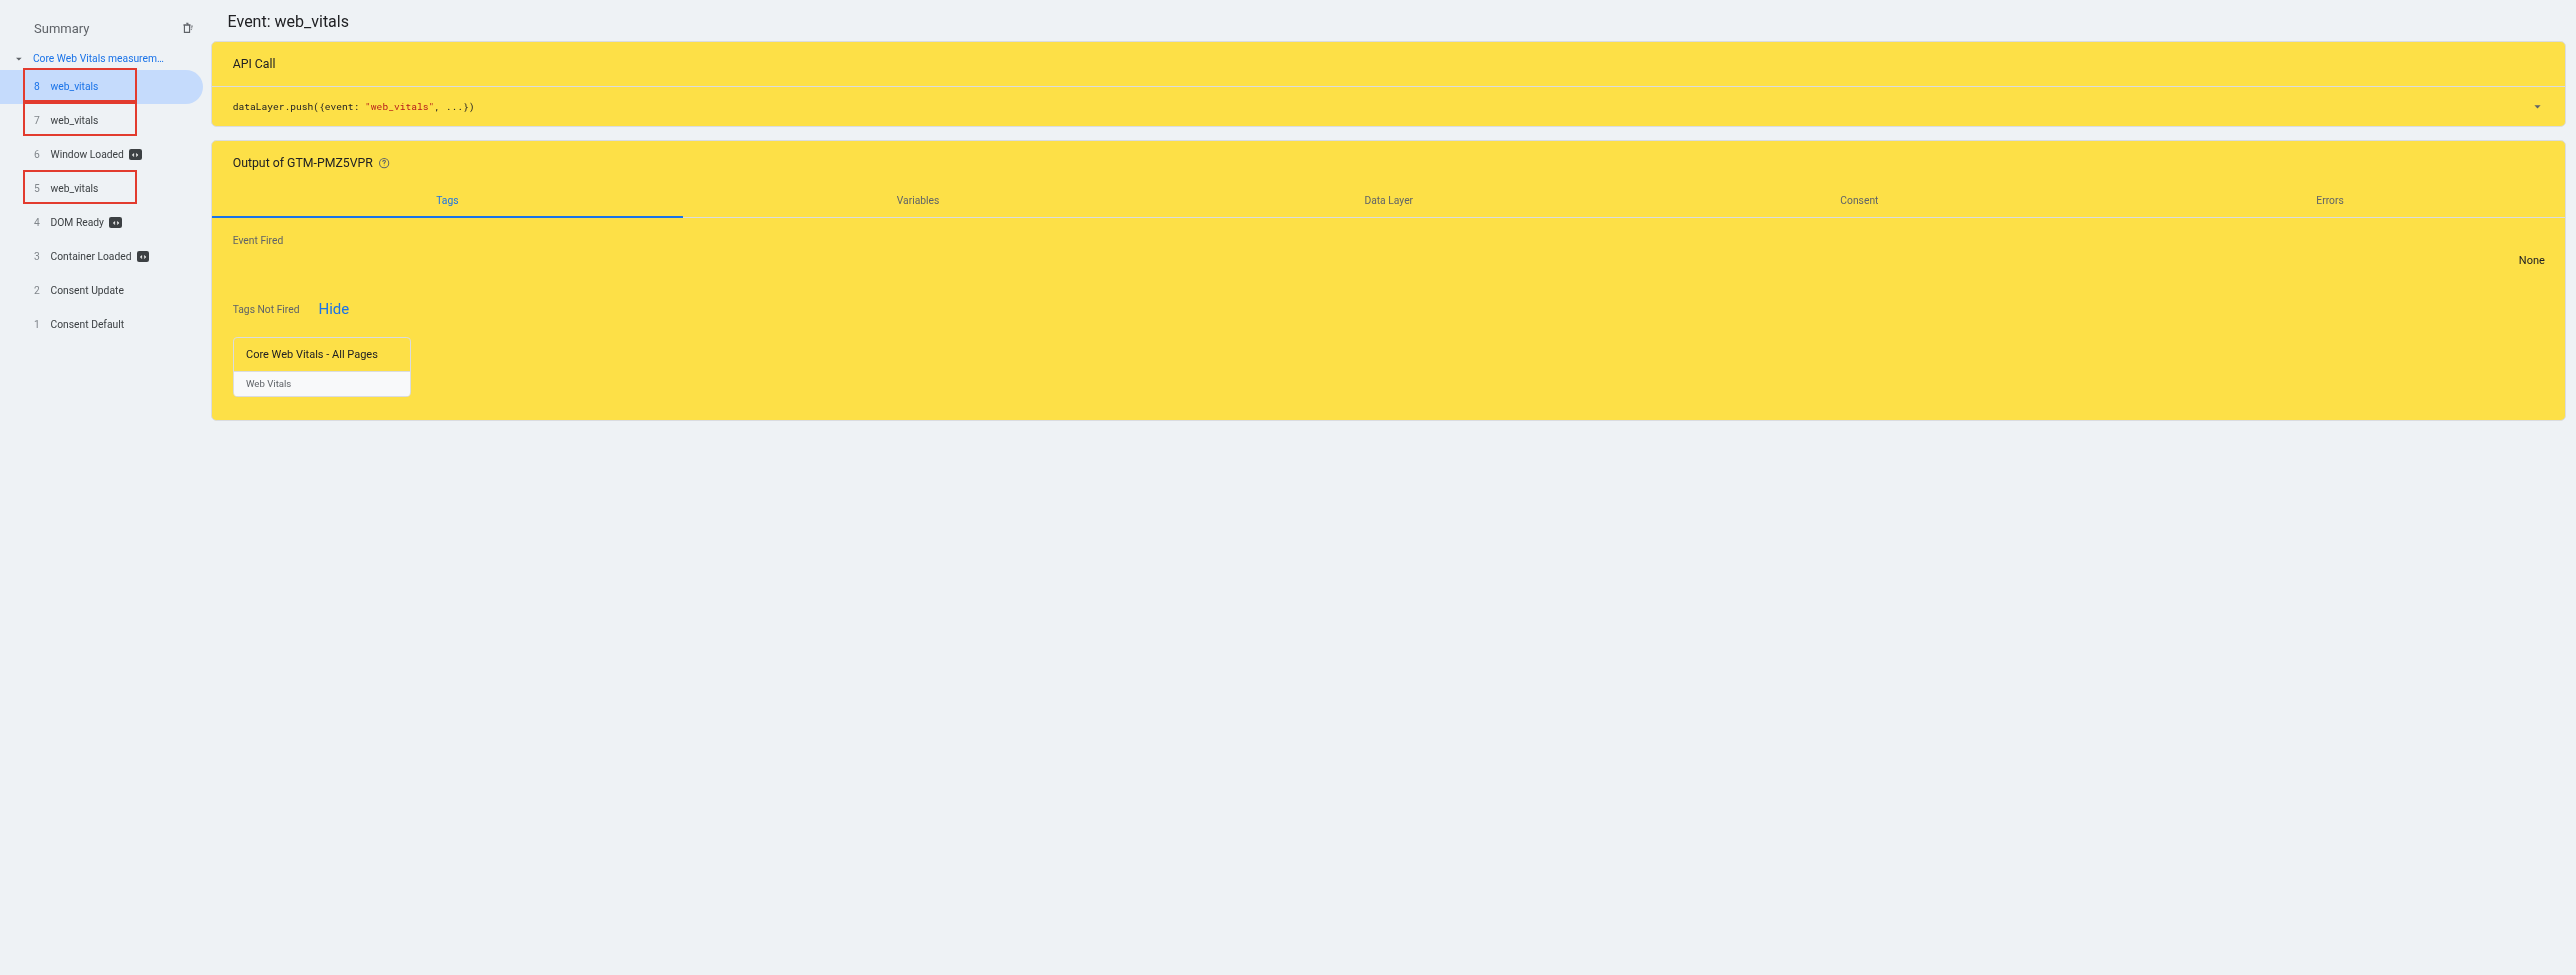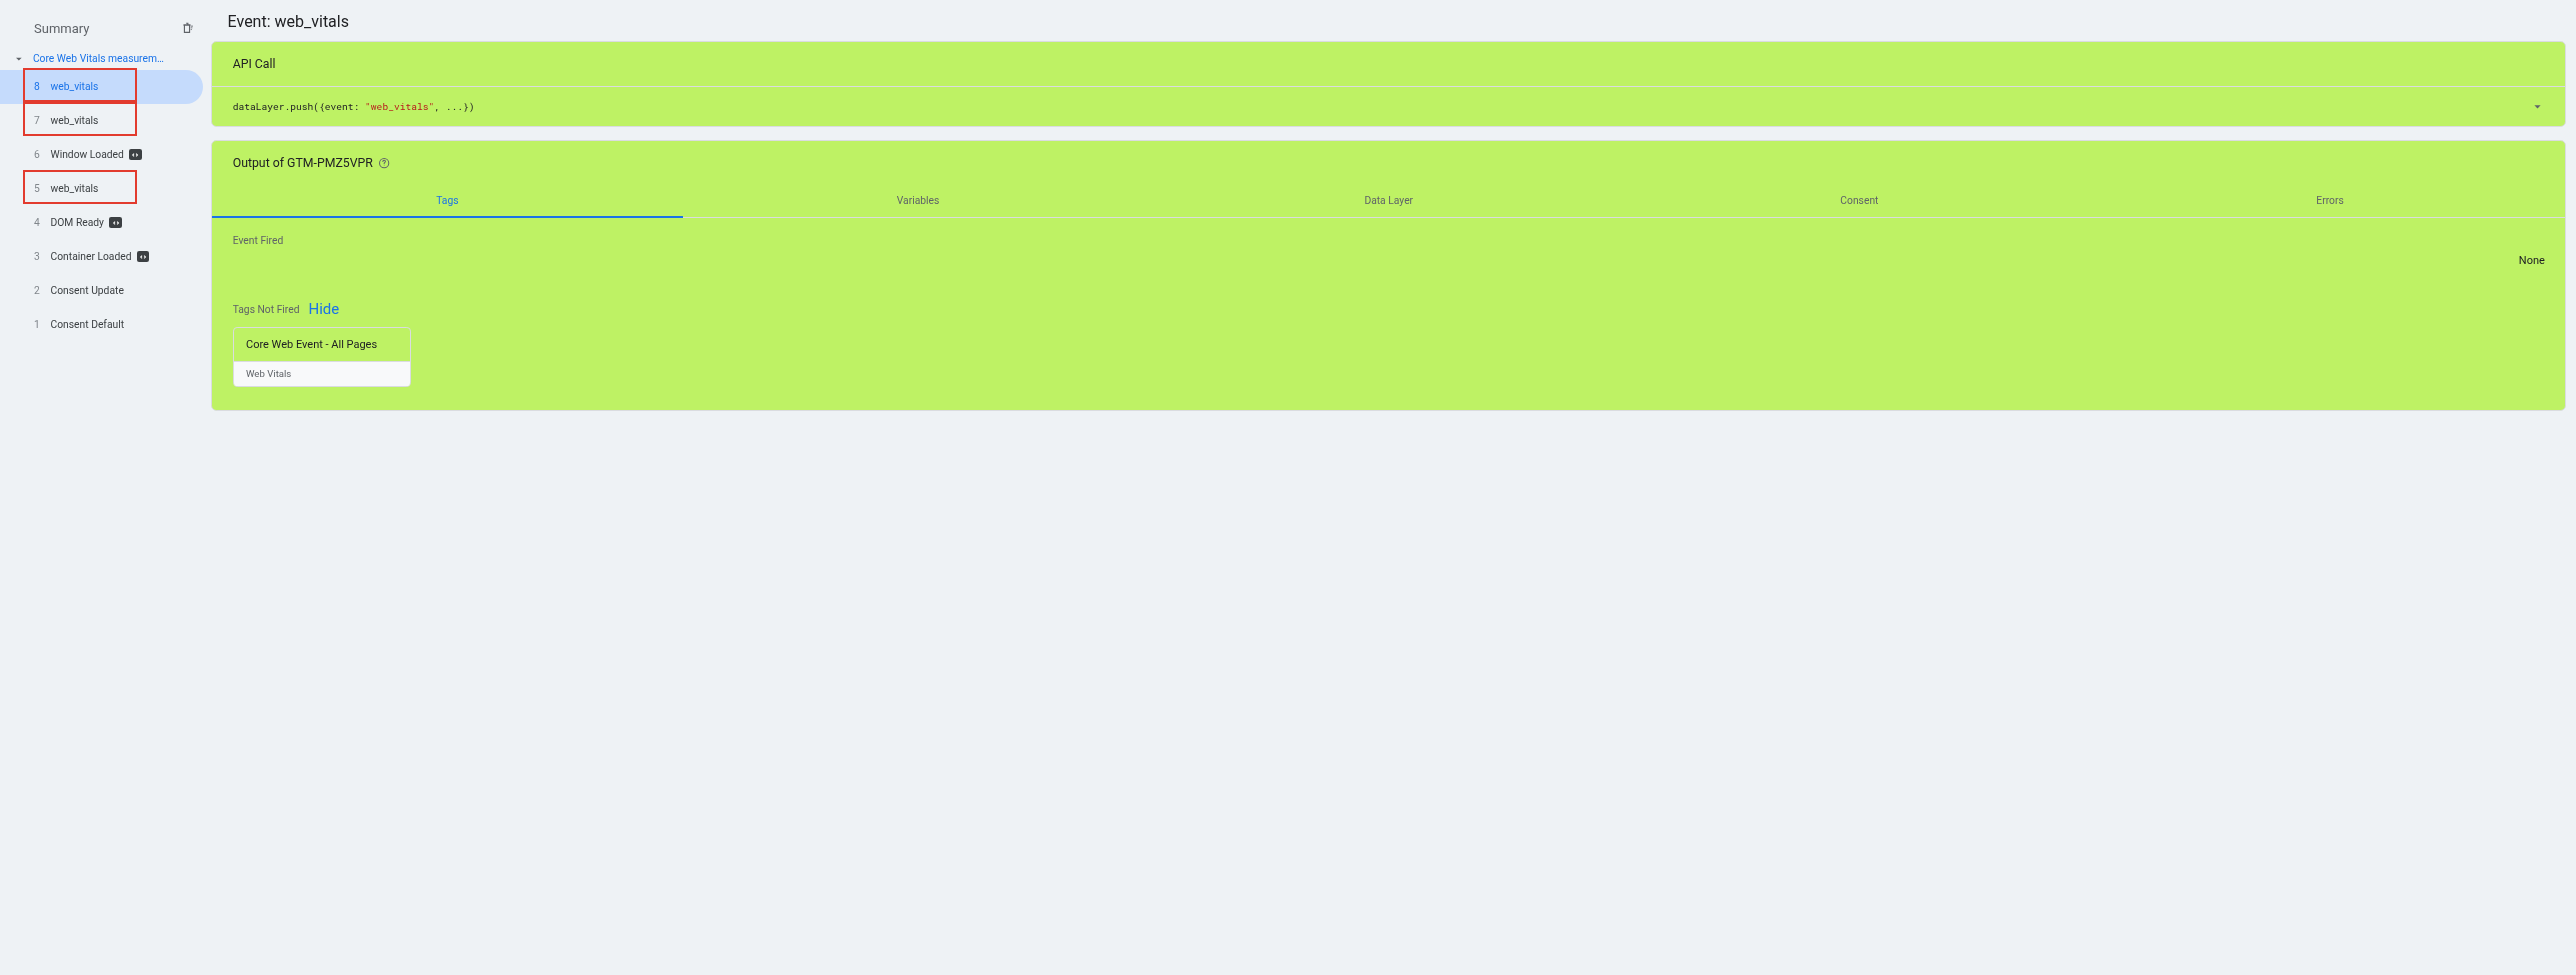--- a/index.html
+++ b/index.html
@@ -102,21 +102,21 @@
     padding: 9.6px 9.6px 9.6px 4.1px;
     min-width: 0;
   }
   .page-title {
     font-size: 16px;
     color: #202124;
     padding: 2.7px 0 9.6px 16.5px;
     font-weight: 400;
   }
   .card {
-    background: #bef264;
+    background: #fde047;
     border: 0.7px solid #dadce0;
     border-radius: 5.5px;
     margin-bottom: 12.3px;
   }
   .card-header {
     padding: 15px 20.6px;
     font-size: 12.3px;
     color: #202124;
     border-bottom: 0.7px solid #dadce0;
     display: flex;
@@ -175,22 +175,22 @@
   }
   .none-text {
     font-size: 11px;
     color: #202124;
     margin-bottom: 33px;
     text-align: right;
   }
   .section-row {
     display: flex;
     align-items: center;
-    gap: 9px;
-    margin-bottom: 9px;
+    gap: 19px;
+    margin-bottom: 19px;
   }
   .hide-link {
     color: #1a73e8;
     font-size: 15px;
     cursor: pointer;
   }
   .tag-card {
     display: inline-block;
     border: 0.7px solid #dadce0;
     border-radius: 4.1px;
@@ -329,18 +329,18 @@
 
       <div class="output-body">
         <div class="section-label">Event Fired</div>
         <div class="none-text">None</div>
 
         <div class="section-row">
           <span class="section-label" style="margin-bottom:0">Tags Not Fired</span>
           <span class="hide-link">Hide</span>
         </div>
 
-        <div id="not-fired-list"><div class="tag-card"><div class="tag-card-title">Core Web Event - All Pages</div><div class="tag-card-sub">Web Vitals</div></div></div>
+        <div id="not-fired-list"><div class="tag-card"><div class="tag-card-title">Core Web Vitals - All Pages</div><div class="tag-card-sub">Web Vitals</div></div></div>
       </div>
     </section>
   </main>
 </div>
 
 
 </body></html>

